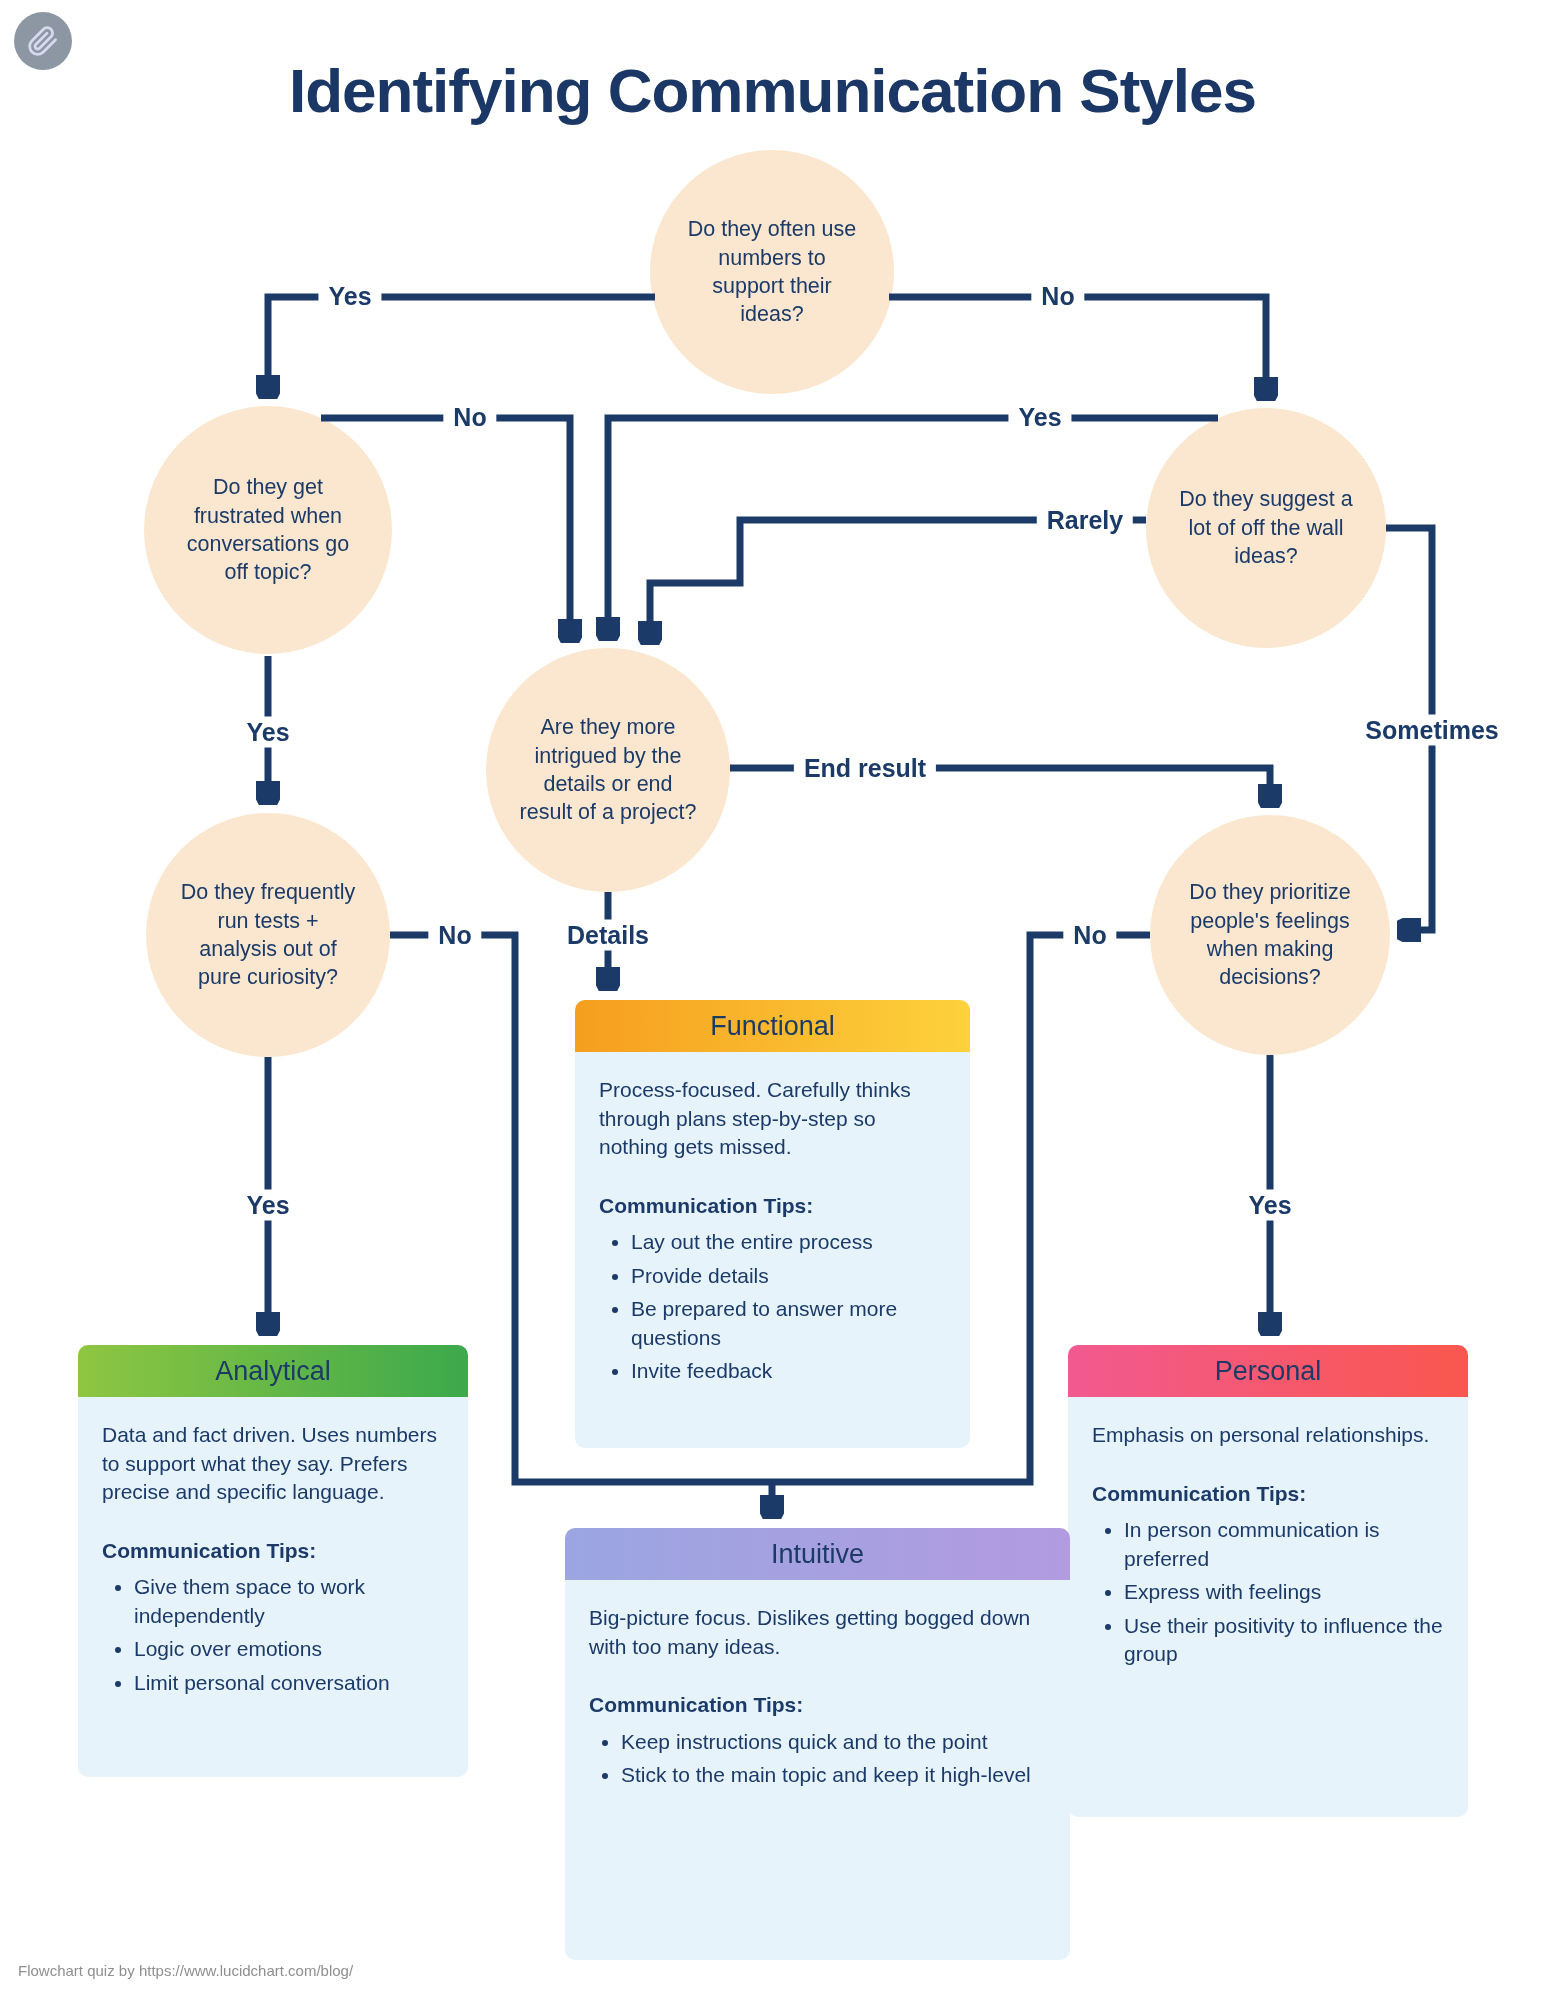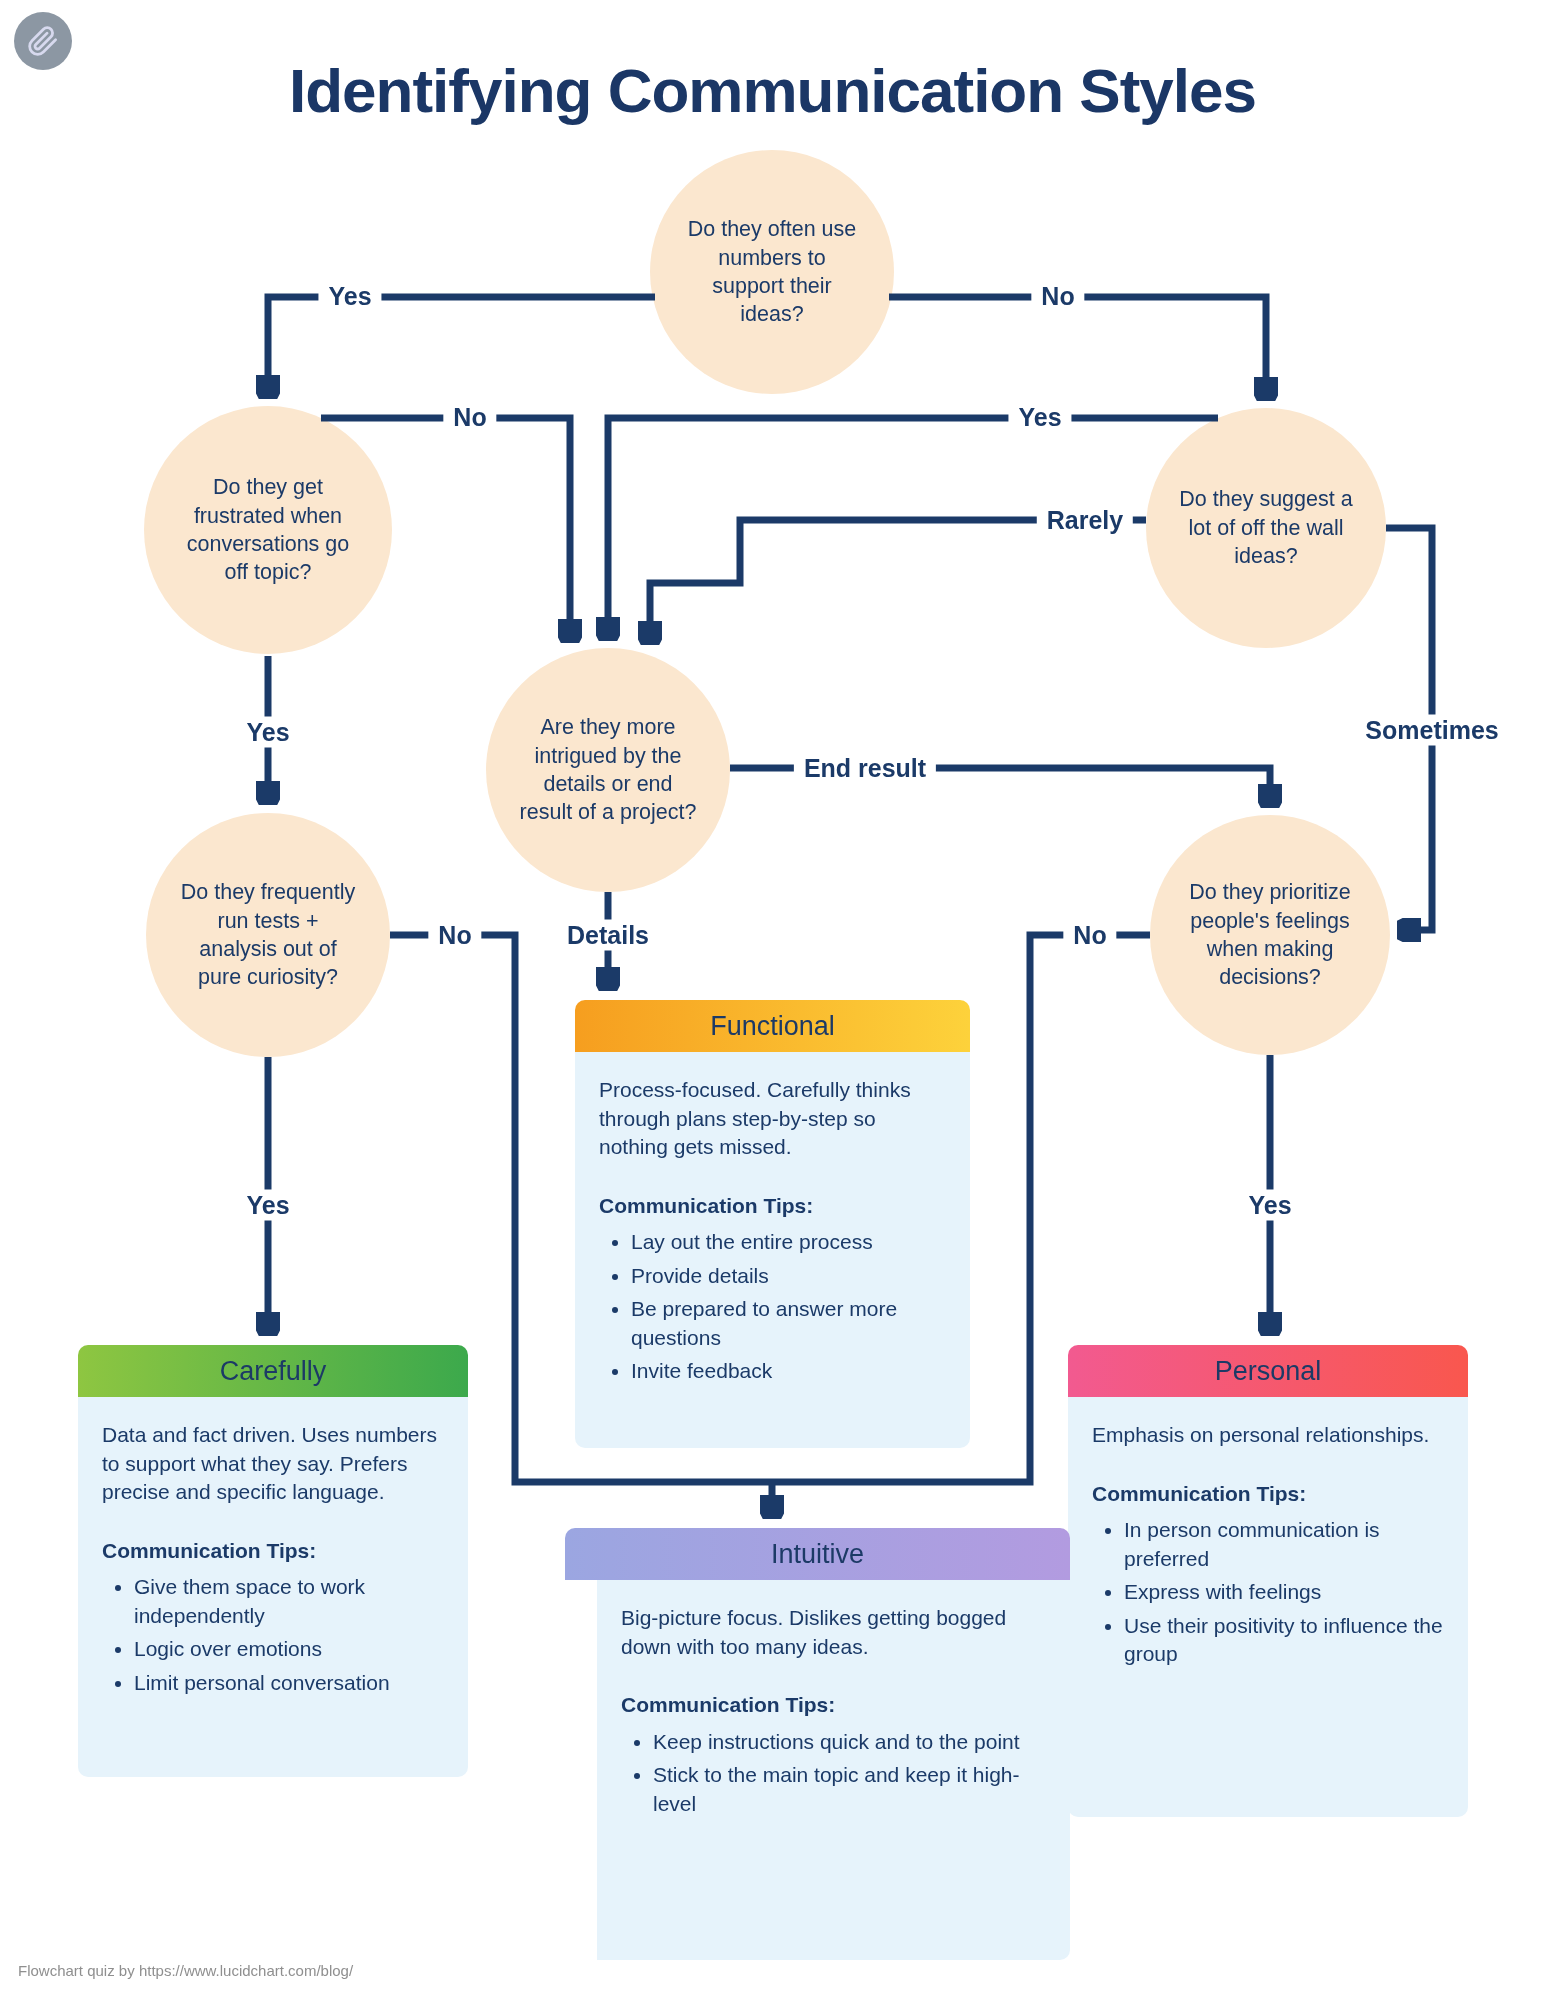--- a/index.html
+++ b/index.html
@@ -111,21 +111,21 @@
       <ul>
         <li>Lay out the entire process</li>
         <li>Provide details</li>
         <li>Be prepared to answer more questions</li>
         <li>Invite feedback</li>
       </ul>
     </div>
   </div>
 
   <div class="style-box" style="left:78px;top:1345px;width:390px;">
-    <div class="box-header hdr-analytical">Carefully</div>
+    <div class="box-header hdr-analytical">Analytical</div>
     <div class="box-body" style="min-height:336px;">
       <div>Data and fact driven. Uses numbers to support what they say. Prefers precise and specific language.</div>
       <div class="tips-heading">Communication Tips:</div>
       <ul>
         <li>Give them space to work independently</li>
         <li>Logic over emotions</li>
         <li>Limit personal conversation</li>
       </ul>
     </div>
   </div>
@@ -138,21 +138,21 @@
       <ul>
         <li>In person communication is preferred</li>
         <li>Express with feelings</li>
         <li>Use their positivity to influence the group</li>
       </ul>
     </div>
   </div>
 
   <div class="style-box" style="left:565px;top:1528px;width:505px;">
     <div class="box-header hdr-intuitive">Intuitive</div>
-    <div class="box-body" style="min-height:336px;margin-left:32px;">
+    <div class="box-body" style="min-height:336px;">
       <div>Big-picture focus. Dislikes getting bogged down with too many ideas.</div>
       <div class="tips-heading">Communication Tips:</div>
       <ul>
         <li>Keep instructions quick and to the point</li>
         <li>Stick to the main topic and keep it high-level</li>
       </ul>
     </div>
   </div>
 
   <div class="page-footer">Flowchart quiz by https://www.lucidchart.com/blog/</div>

